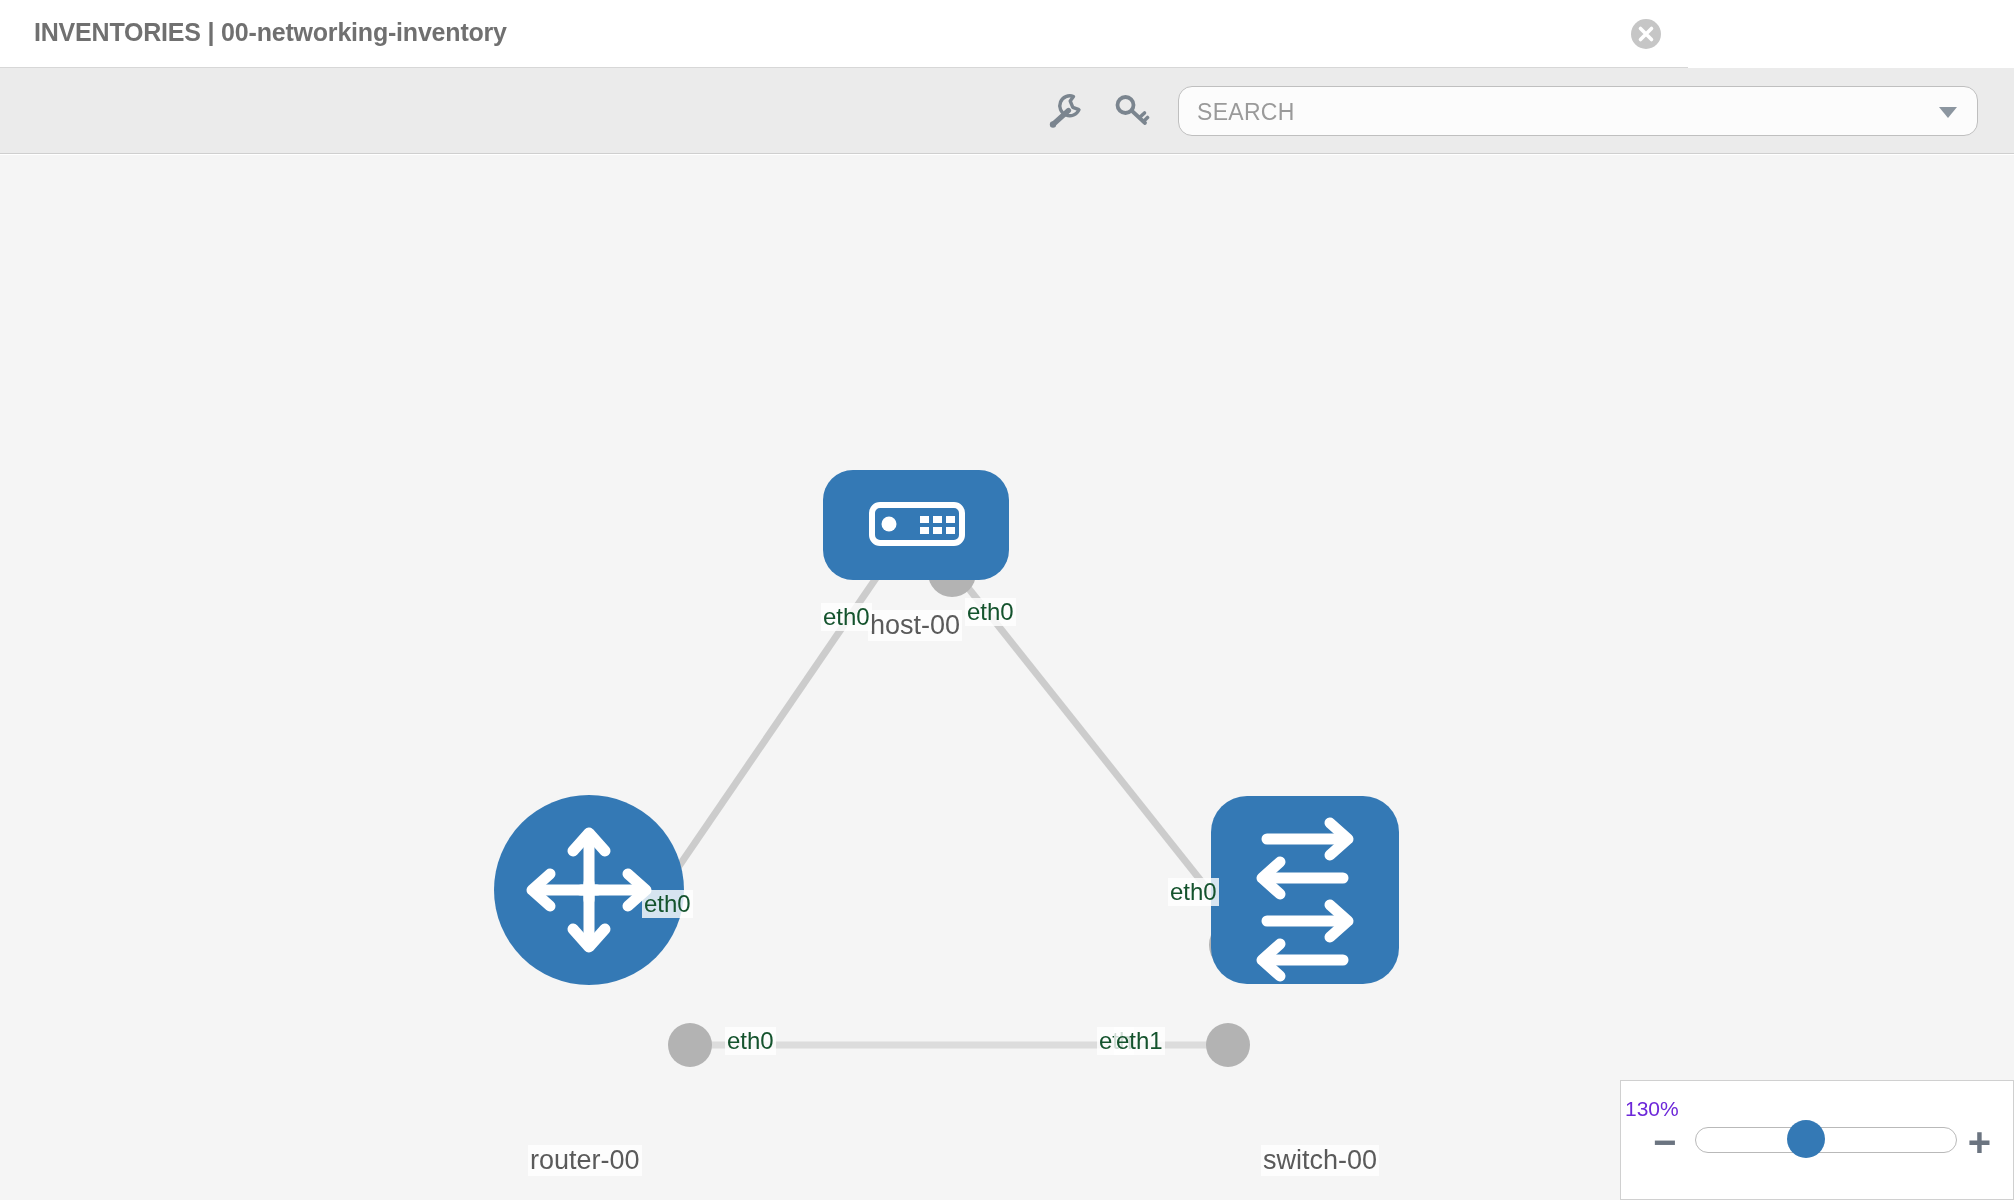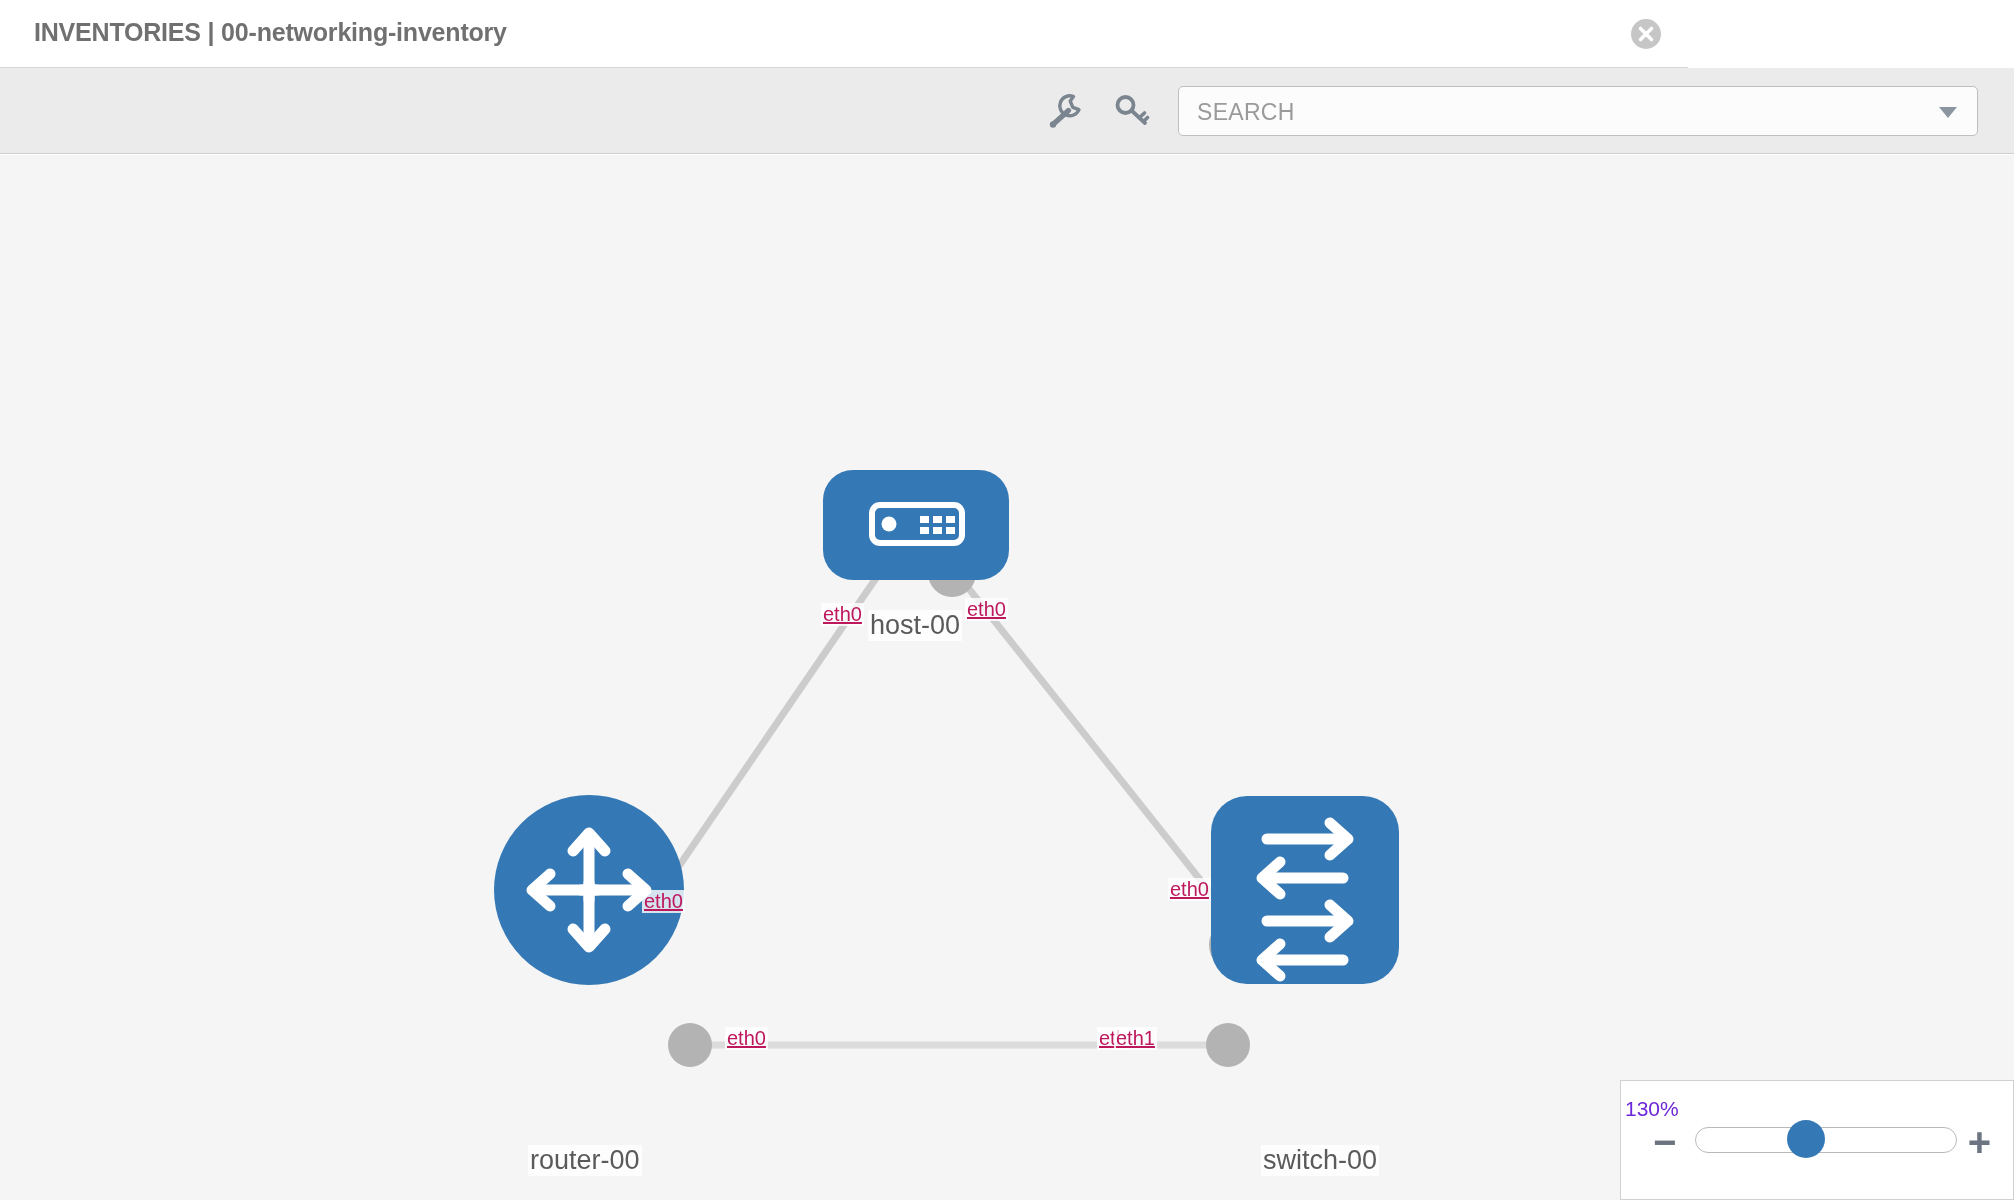--- a/index.html
+++ b/index.html
@@ -63,21 +63,21 @@
     cursor: pointer;
   }
   .tool-icon.wrench { left: 1046px; }
   .tool-icon.key    { left: 1112px; }
 
   .search-box {
     position: absolute; left: 1178px; top: 18px;
     width: 800px; height: 50px;
     background: #fcfcfc;
     border: 1px solid #bfbfbf;
-    border-radius: 5px;
+    border-radius: 14px;
   }
   .search-box .lbl {
     position: absolute; left: 18px; top: 12px;
     font-size: 23px; color: #9a9a9a;
     letter-spacing: 0.3px;
   }
 
   
   .canvas {
     position: absolute; left: 0; top: 155px;
@@ -91,26 +91,25 @@
   .node-label {
     position: absolute;
     font-size: 27px;
     color: #5a5a5a;
     background: rgba(255,255,255,0.78);
     white-space: nowrap;
     padding: 0 2px;
   }
   .iface-label {
     position: absolute;
-    font-size: 20px;
-    color: #be185d;
+    font-size: 24px;
+    color: #14532d;
     background: rgba(255,255,255,0.80);
     white-space: nowrap;
     padding: 0 2px;
-    text-decoration: underline;
   }
 
   
   .zoom-panel {
     position: absolute; left: 1620px; top: 1080px;
     width: 394px; height: 120px;
     background: #ffffff;
     border: 1px solid #d0d0d0;
   }
   .zoom-level {

